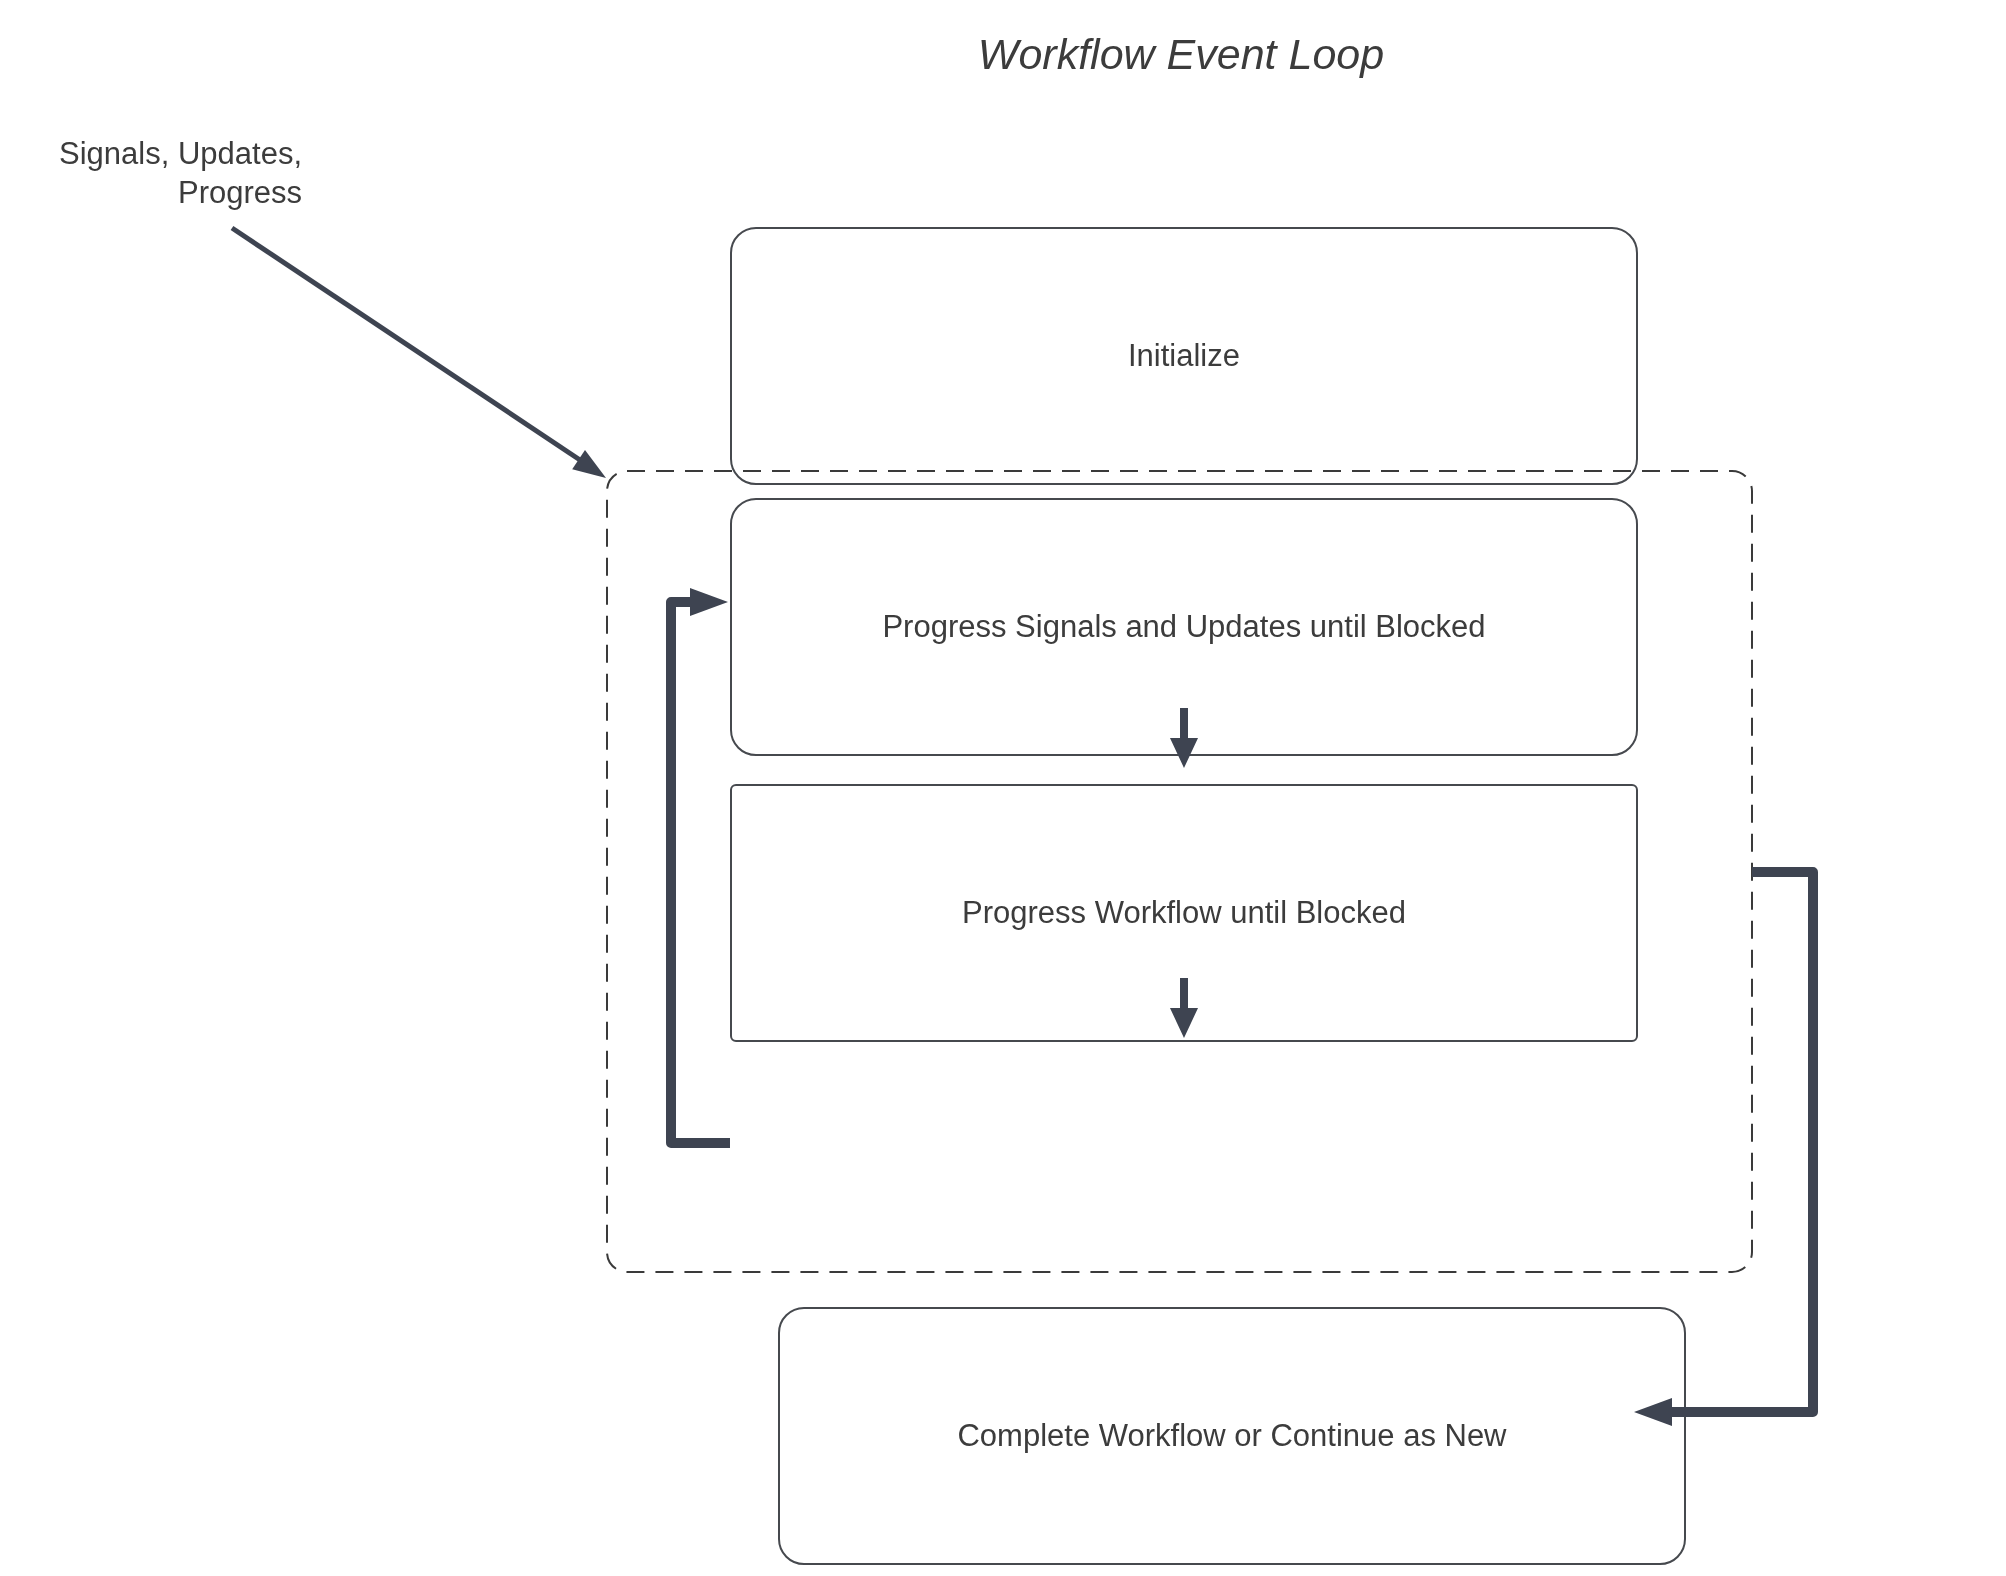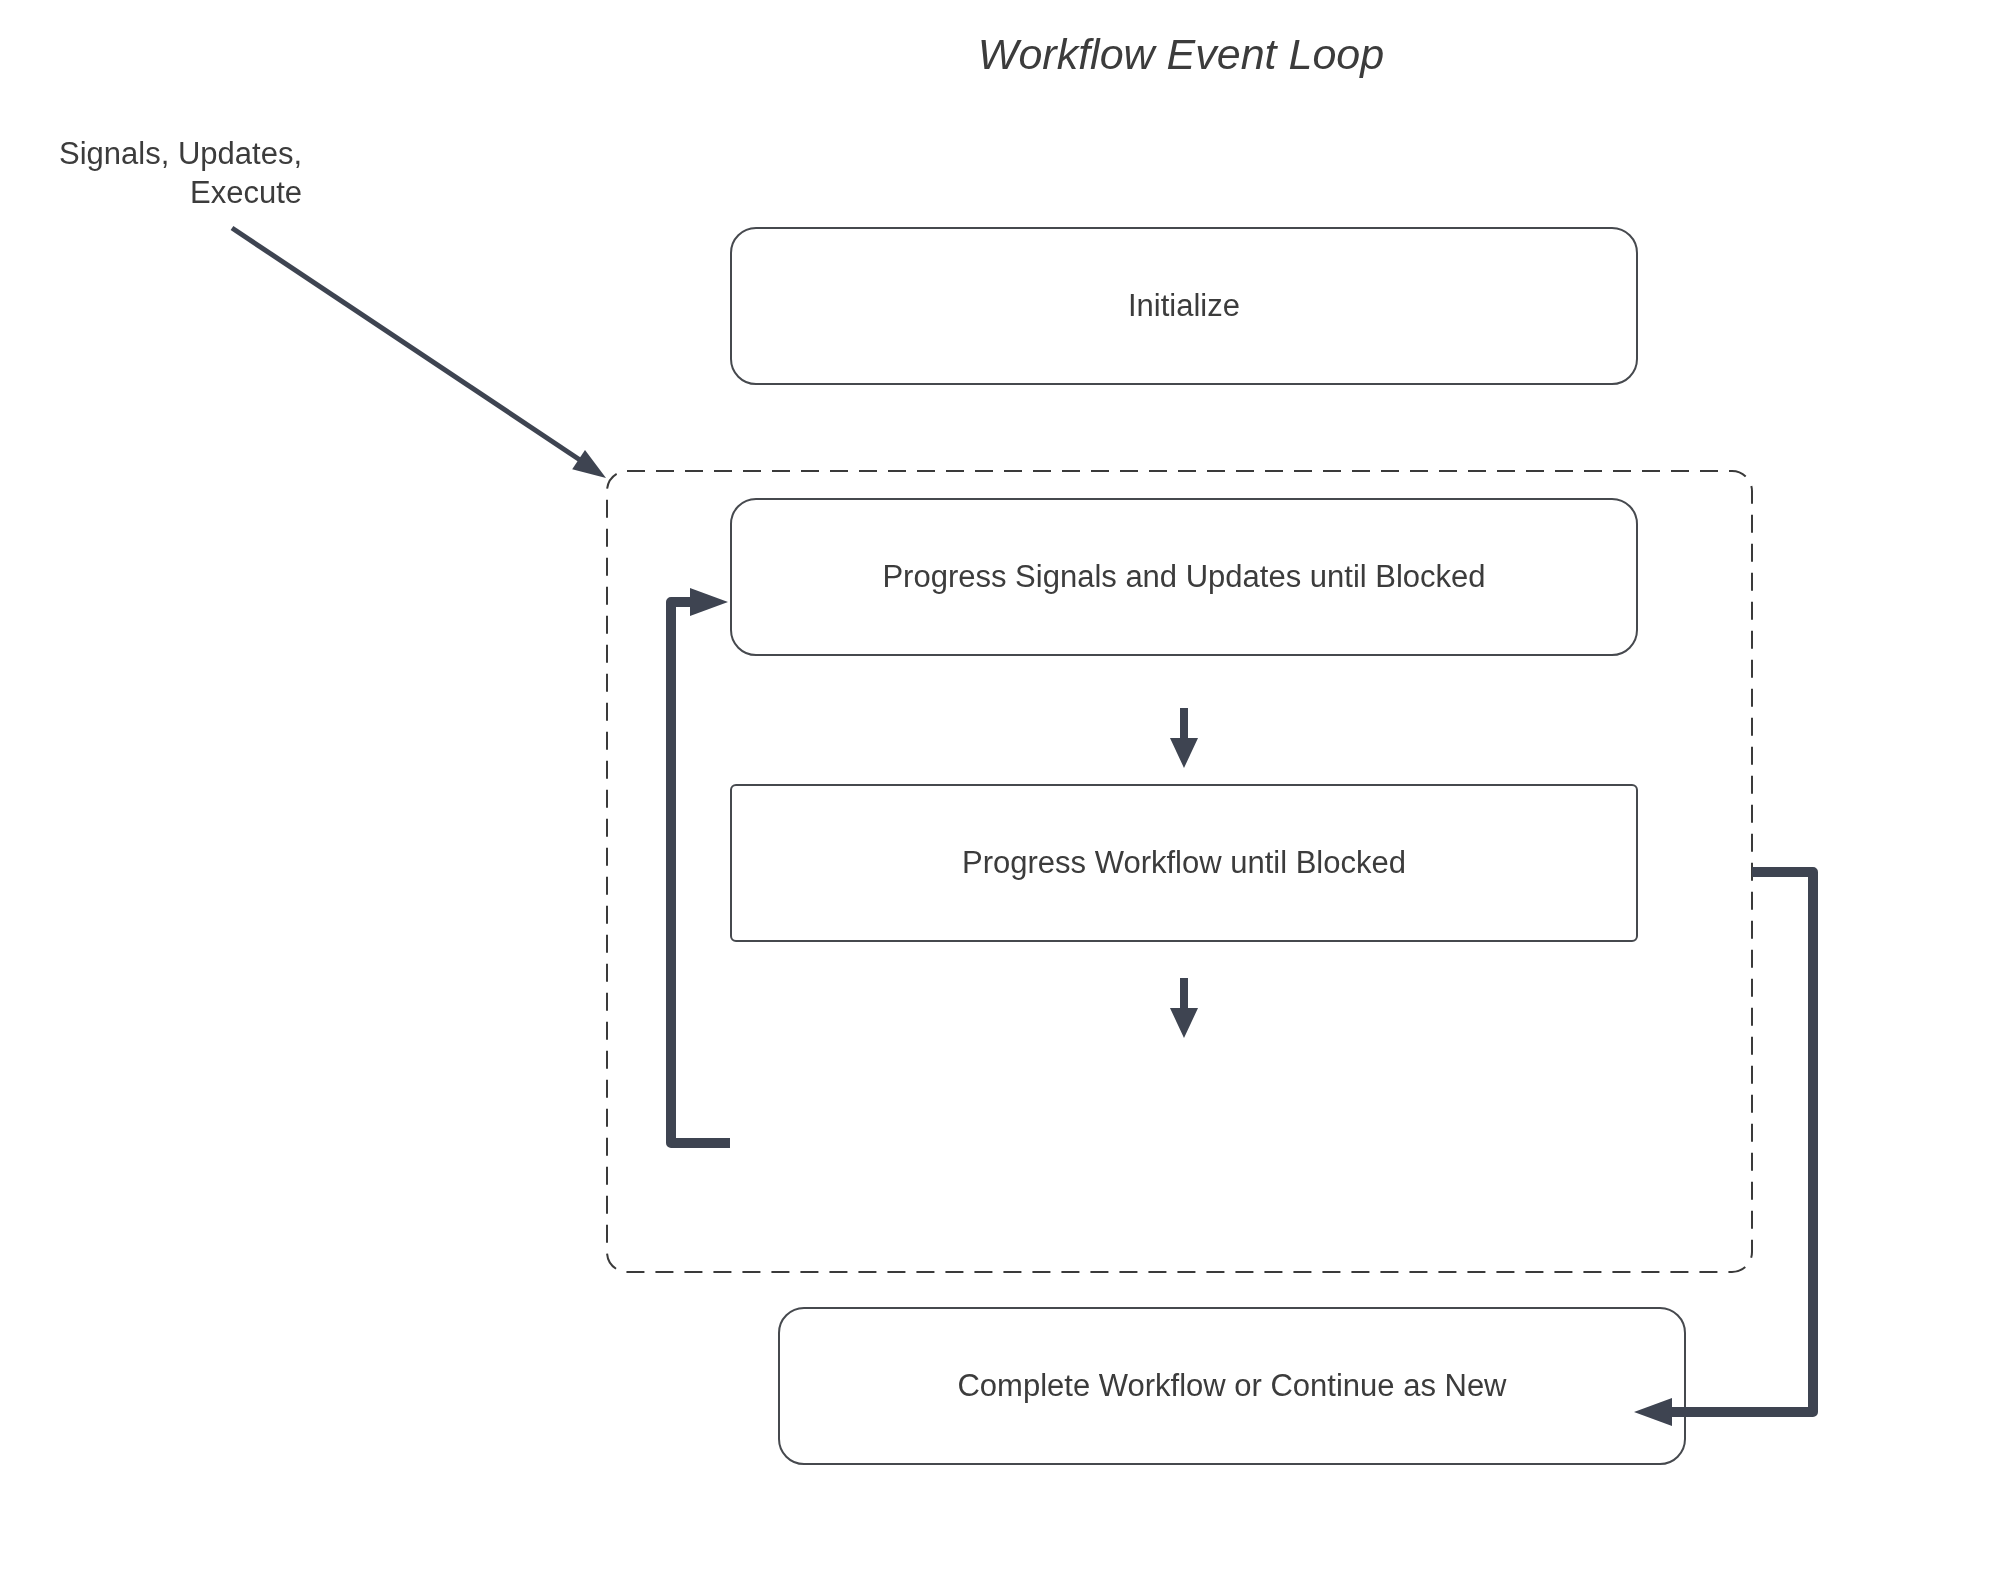--- a/index.html
+++ b/index.html
@@ -40,21 +40,21 @@
     width: 272px;
     text-align: right;
     font-size: 31px;
     line-height: 39px;
     color: var(--color-text);
   }
   .node {
     position: absolute;
     left: 730px;
     width: 908px;
-    height: 158px;
+    height: 258px;
     box-sizing: border-box;
     border: 2px solid var(--color-box-border);
     border-radius: 26px;
     background: var(--color-background);
     display: flex;
     align-items: center;
     justify-content: center;
     text-align: center;
     font-size: 31px;
     color: var(--color-text);
@@ -87,21 +87,21 @@
 </style>
 </head>
 <body>
 
 <div id="canvas">
 
   <div class="diagram-title">Workflow Event Loop</div>
 
   <div class="input-label">
     <div>Signals, Updates,</div>
-    <div>Execute</div>
+    <div>Progress</div>
   </div>
 
   <div class="node node-initialize">
     <span>Initialize</span>
   </div>
 
   <div class="node node-progress-signals">
     <span>Progress Signals and Updates until Blocked</span>
   </div>
 

